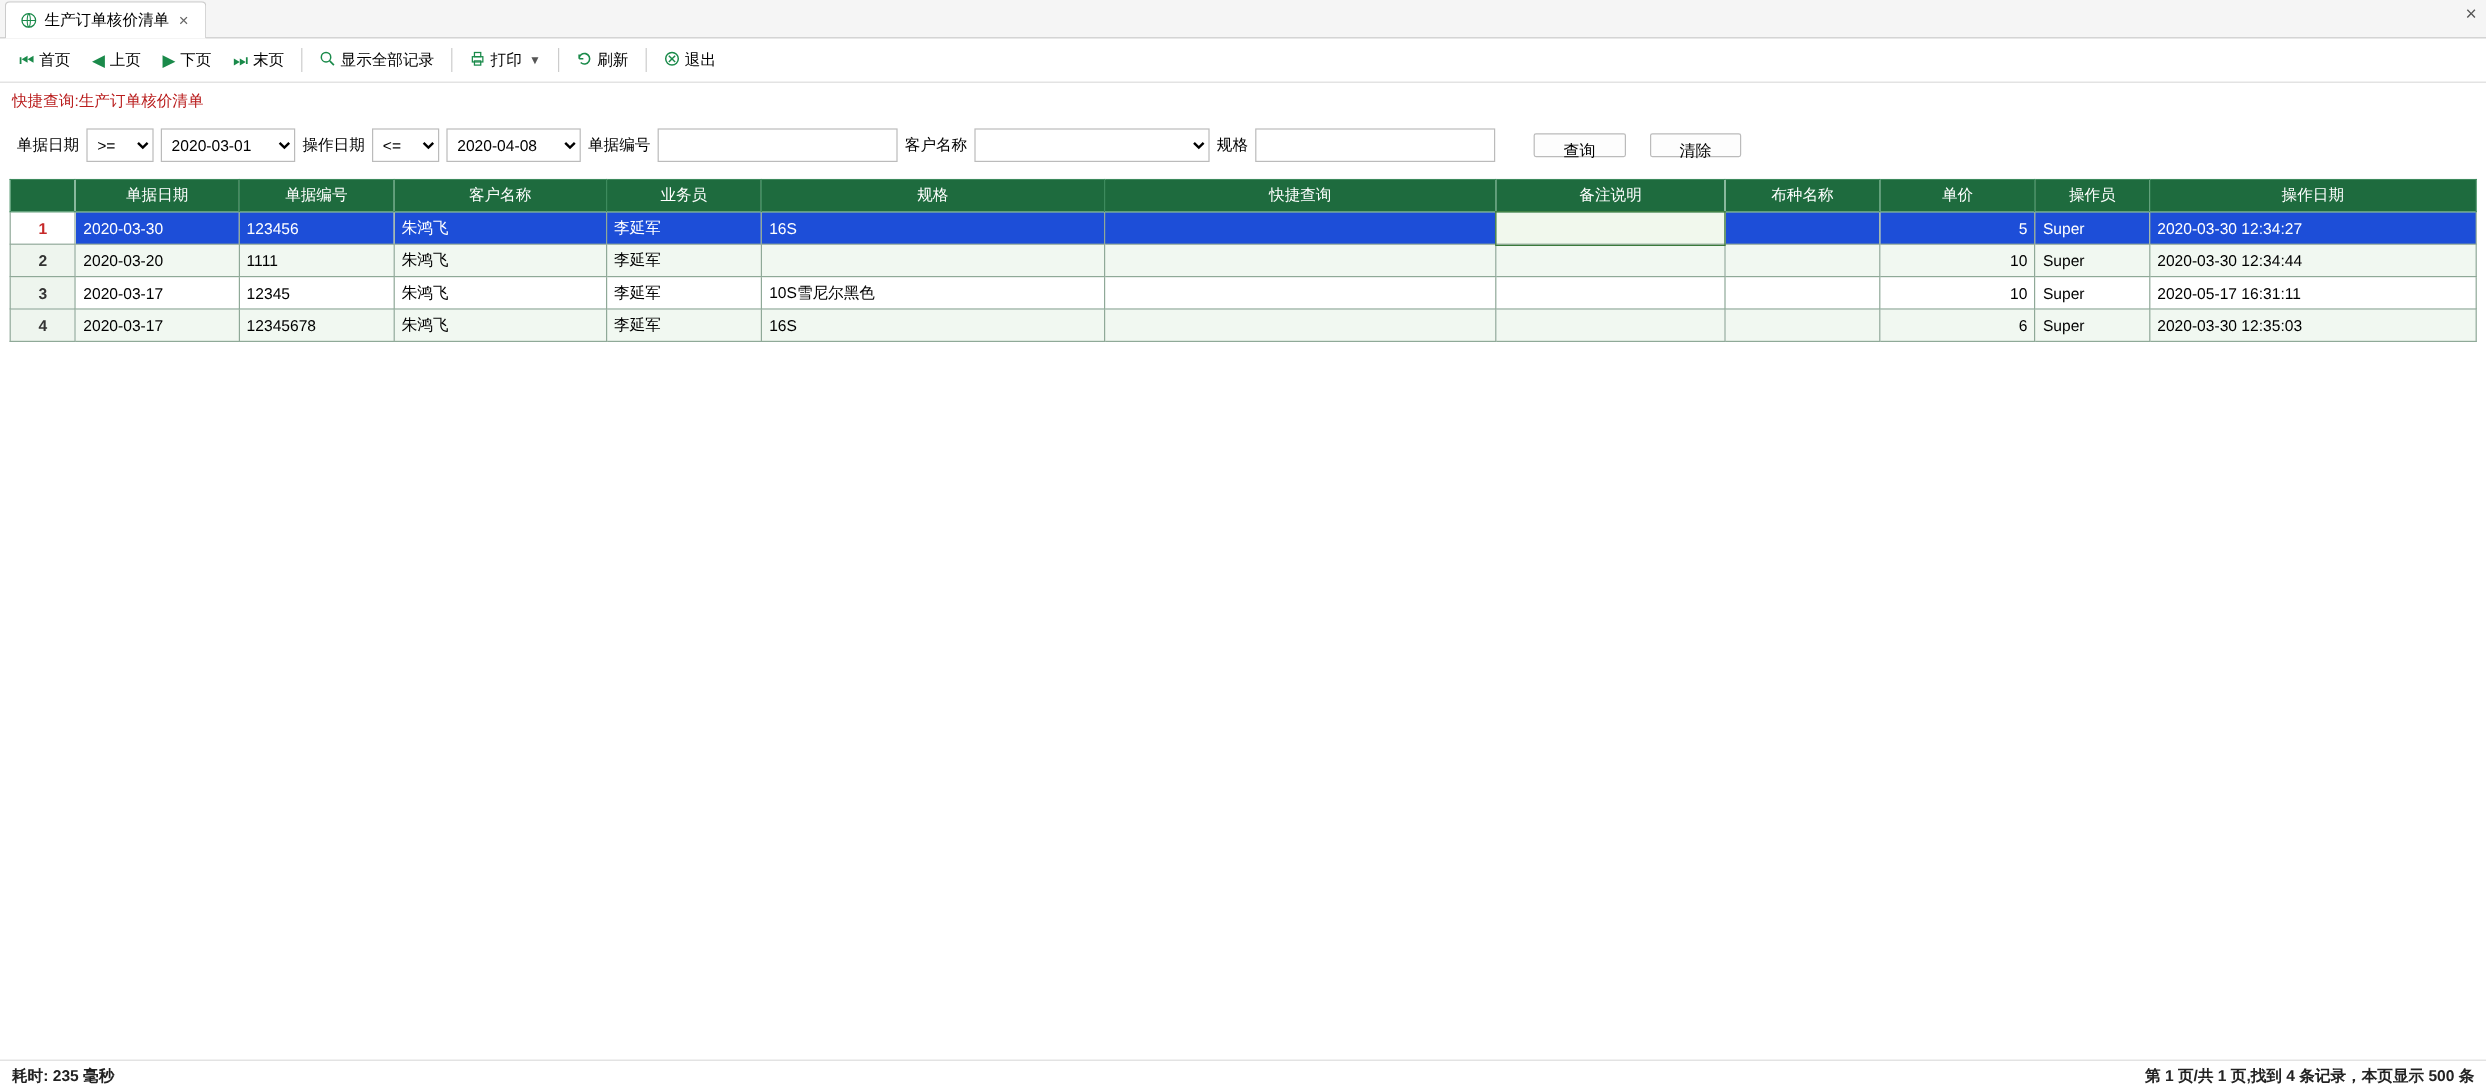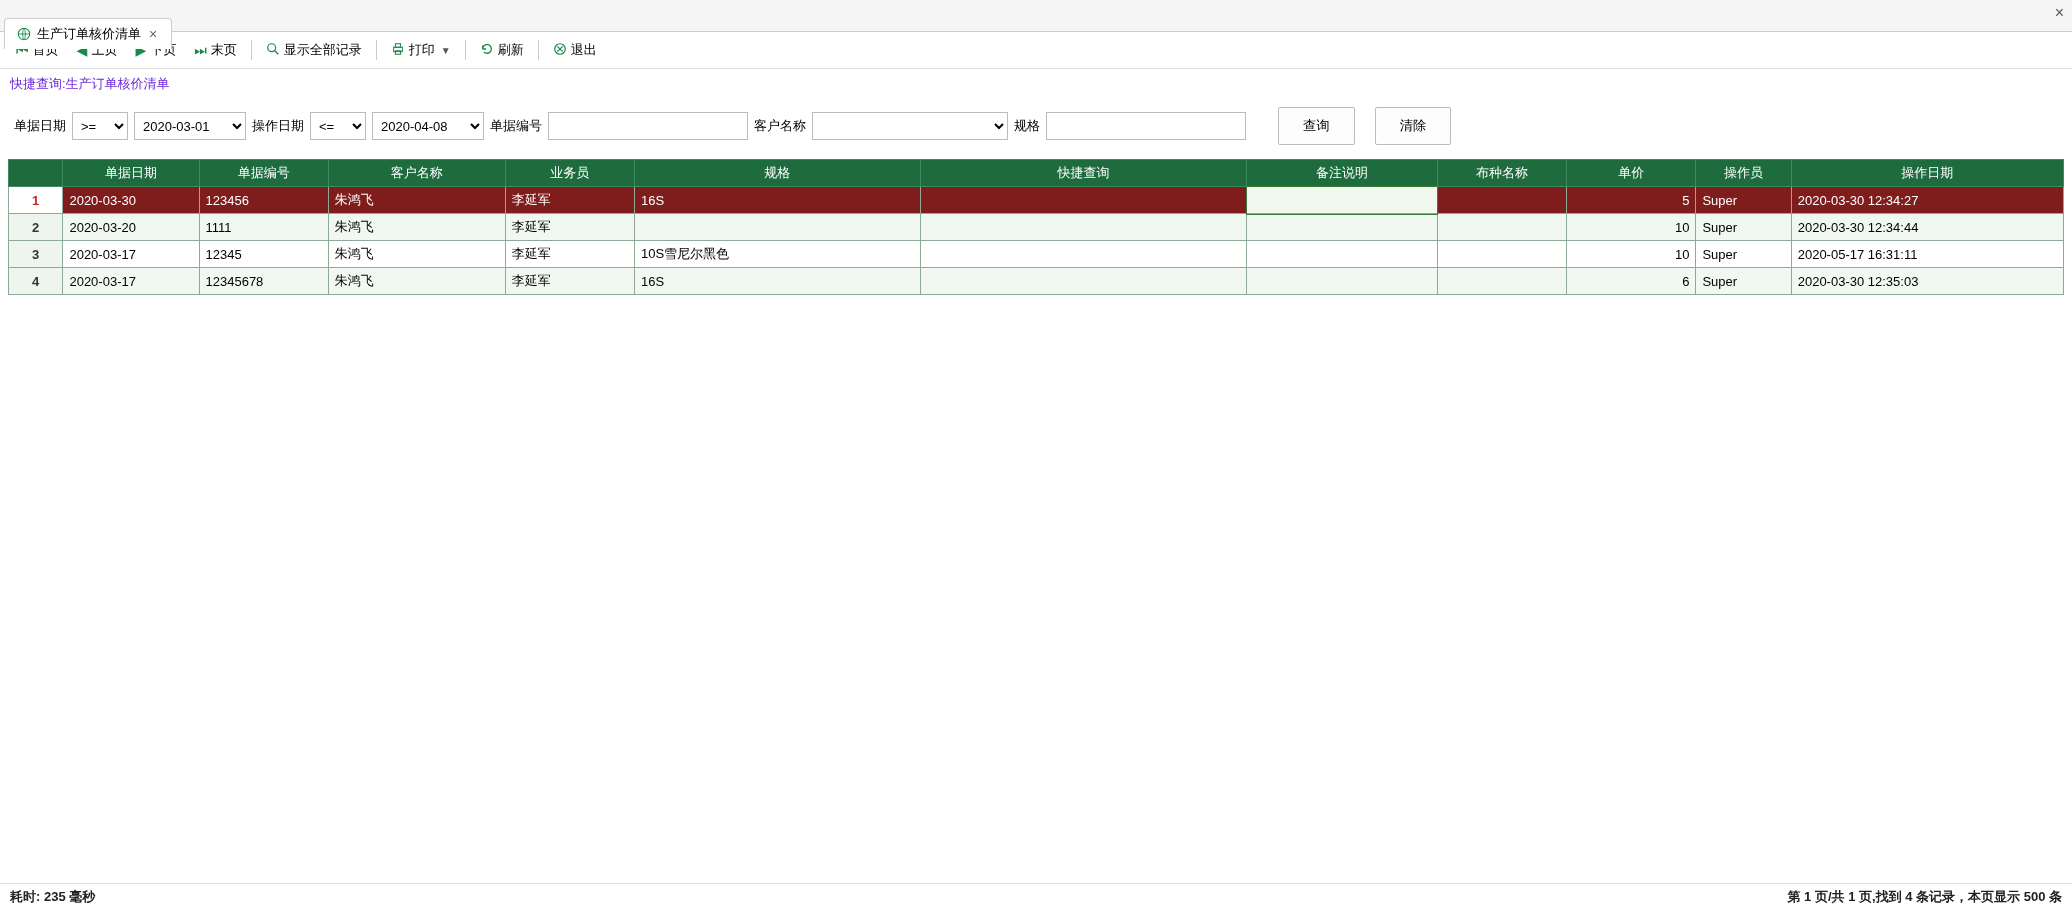--- a/index.html
+++ b/index.html
@@ -28,21 +28,21 @@
   align-items: center;
   gap: 6px;
   padding: 6px 12px;
   background: #fff;
   border: 1px solid #ccc;
   border-bottom: none;
   border-top-left-radius: 4px;
   border-top-right-radius: 4px;
   margin-left: 4px;
   position: relative;
-  top: 18px;
+  top: 1px;
 }
 .tab-icon {
   width: 14px; height: 14px;
   display: inline-flex; align-items: center; justify-content: center;
   color: #1a8a4a;
 }
 .tab-close {
   font-size: 14px;
   color: #666;
   cursor: pointer;
@@ -88,21 +88,21 @@
 .dropdown-caret {
   font-size: 10px;
   color: #555;
   margin-left: 2px;
 }
 
 
 .filter-title {
   padding: 6px 10px;
   font-size: 13px;
-  color: #6d28d9;
+  color: #b91c1c;
 }
 .filter-row {
   display: flex;
   align-items: center;
   gap: 6px;
   padding: 8px 14px 14px 14px;
   flex-wrap: nowrap;
 }
 .filter-label {
   font-size: 13px;
@@ -120,21 +120,21 @@
 .date-select { width: 112px; }
 .text-input-md { width: 200px; }
 .text-input-sm { width: 200px; }
 .customer-select { width: 196px; }
 .btn {
   padding: 5px 24px;
   border: 1px solid #bbb;
   background: #fdfdfd;
   cursor: pointer;
   border-radius: 2px;
-  height: 38px;
+  height: 20px;
 }
 
 
 .table-wrap {
   flex: 1;
   overflow: auto;
   padding: 0 8px;
 }
 table {
   border-collapse: collapse;
@@ -160,21 +160,21 @@
 .rownum-col { width: 40px; }
 tbody .rownum {
   background: #eef5ee;
   text-align: center;
   font-weight: bold;
   color: #333;
 }
 tbody tr:nth-child(even) td:not(.rownum) { background: #f1f8f1; }
 tbody tr:nth-child(odd) td:not(.rownum) { background: #fff; }
 tbody tr.selected td:not(.rownum) {
-  background: #7f1d1d;
+  background: #1d4ed8;
   color: #fff;
 }
 tbody tr.selected .rownum {
   color: #c62828;
   background: #fff;
 }
 tbody tr.selected td.editing {
   background: #f1f8ed;
   color: #000;
   outline: 1px solid #3a7a3a;

